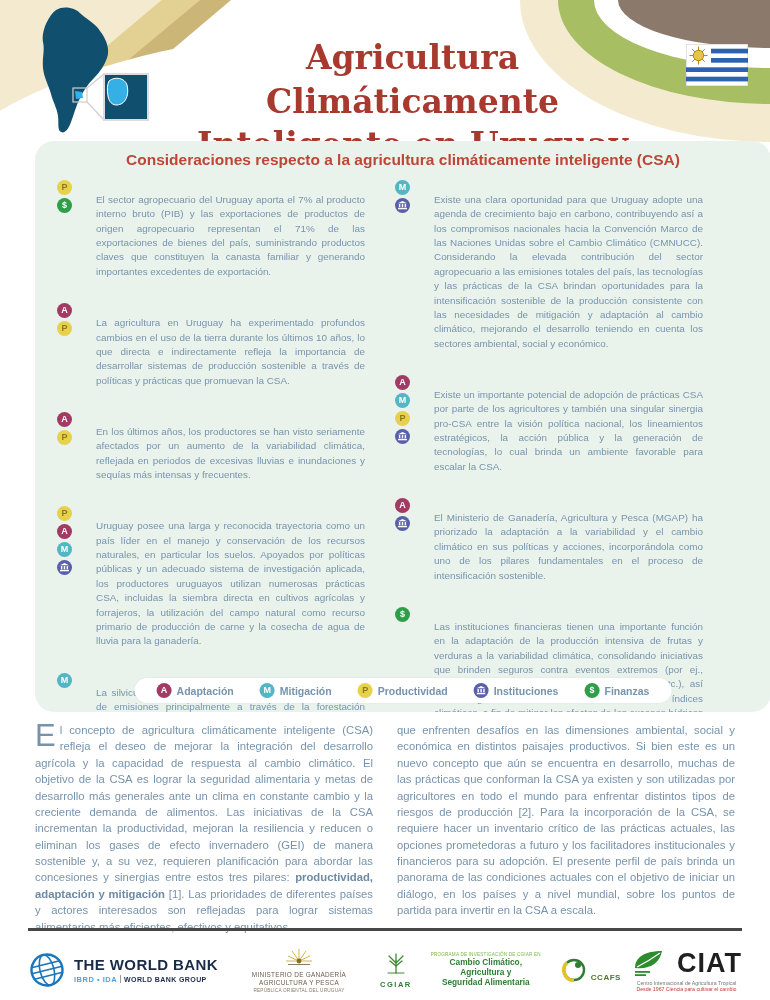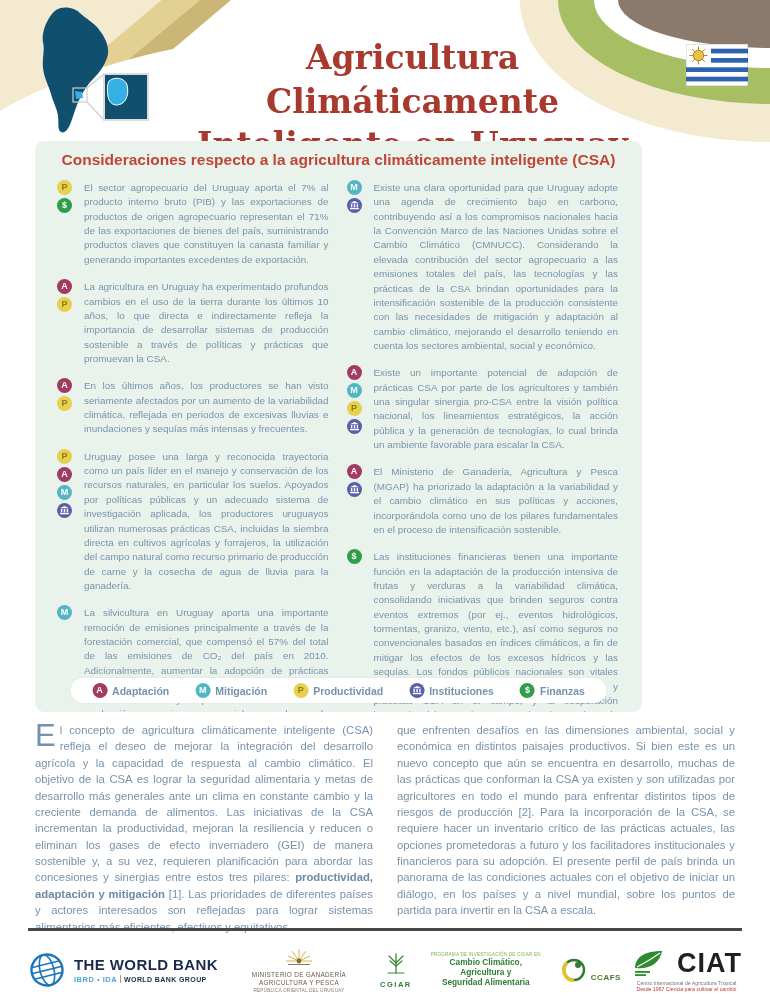--- a/index.html
+++ b/index.html
@@ -18,37 +18,37 @@
   .arc-olive{width:212px;height:104px;background:#a7bf62;}
   .arc-white{width:176px;height:68px;background:#ffffff;}
   .arc-brown{width:152px;height:48px;background:#8b7a6c;}
   .map-svg{position:absolute;left:18px;top:6px;}
   .title{position:absolute;left:160px;top:36px;width:505px;text-align:center;
          font-family:"DejaVu Serif","Liberation Serif",serif;font-weight:bold;
          font-size:33px;line-height:1.32;color:#a8392e;}
   .flag-svg{position:absolute;right:22px;top:44px;}
 
   
-  .csa-box{position:absolute;left:35px;top:141px;width:607px;height:571px;
-           background:#e9f3ec;border-radius:9px;overflow:hidden;}
+  .csa-box{position:absolute;left:35px;top:141px;width:736px;height:571px;
+           background:#e9f3ec;border-radius:19px;overflow:hidden;}
   .csa-heading{margin:0;padding:10px 20px 4px;text-align:center;
                font-size:15.5px;font-weight:bold;color:#bf4537;}
   .cols{display:flex;gap:16px;padding:6px 22px 0;}
   .col{width:322px;}
   .bullet{display:flex;margin-bottom:9px;}
   .bullet-icons{display:flex;flex-direction:column;gap:3px;width:16px;margin-right:9px;
                 flex-shrink:0;padding-top:1px;}
   .cicon{width:15px;height:15px;border-radius:50%;color:#fff;font-size:9px;font-weight:bold;
          display:flex;align-items:center;justify-content:center;line-height:1;flex-shrink:0;}
   .icon-P{background:#e7d04c;color:#8a7a1f;}
   .icon-A{background:#a23b63;}
   .icon-M{background:#52b6c5;}
   .icon-S{background:#2f9e49;}
   .icon-I{background:#5a5fa9;}
-  .bullet-text{font-size:9.9px;line-height:1.45;color:#7793ac;text-align:justify;margin:2px;}
+  .bullet-text{font-size:9.9px;line-height:1.45;color:#7793ac;text-align:justify;margin:14px;}
   .legend{position:absolute;left:50%;transform:translateX(-50%);bottom:9px;background:#fff;
           border-radius:15px;padding:5px 22px;display:flex;gap:26px;align-items:center;
           box-shadow:0 0 2px rgba(0,0,0,0.08);}
   .legend-item{display:flex;align-items:center;gap:5px;}
   .legend-label{font-size:10.5px;color:#7793ac;font-weight:bold;}
 
   
   .body-cols{position:absolute;top:722px;left:35px;width:700px;display:flex;gap:24px;}
   .bcol{width:338px;font-size:11.3px;line-height:1.45;color:#7793ac;text-align:justify;}
   .dropcap{float:left;font-size:31px;line-height:27px;padding-right:4px;color:#7793ac;}

